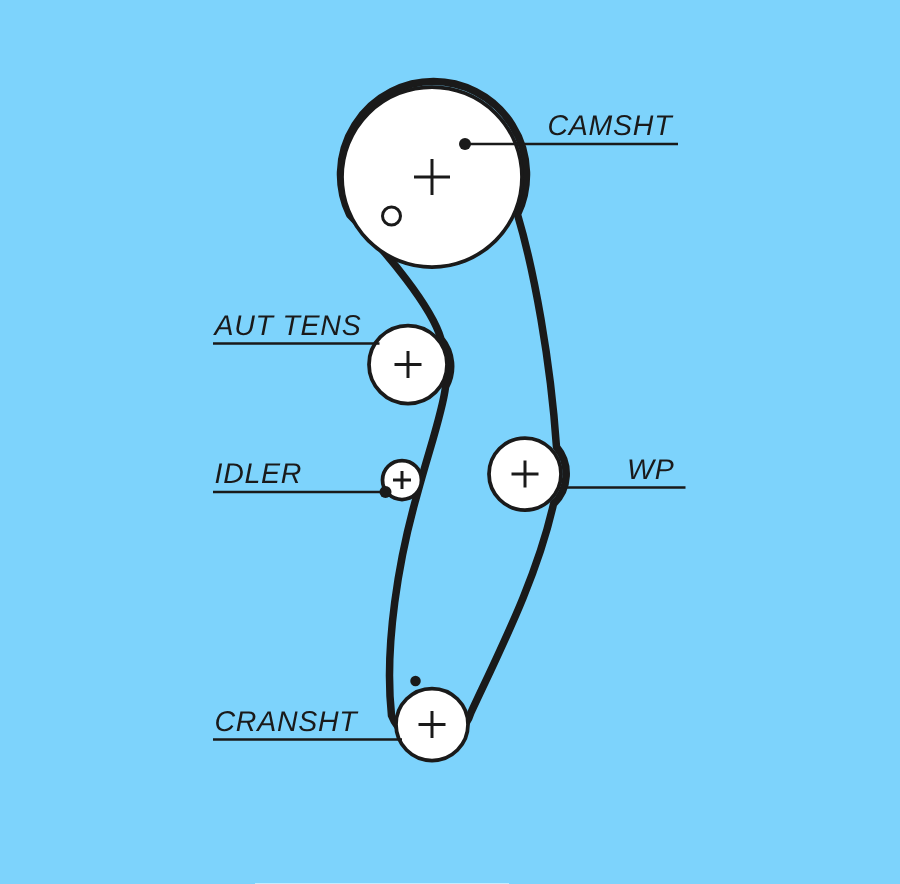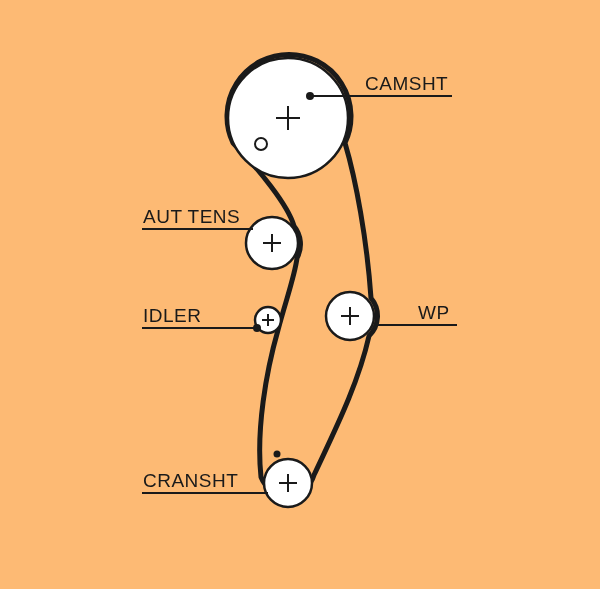--- a/index.html
+++ b/index.html
@@ -4,23 +4,24 @@
 <style>
   html, body {
     margin: 0;
     padding: 0;
     background: #ffffff;
   }
   .stage {
     position: relative;
     width: 600px;
     height: 589px;
-    background: #fdba74;
+    background: #7dd3fc;
     overflow: hidden;
     font-family: "Liberation Sans", sans-serif;
+    font-style: italic;
   }
   svg {
     display: block;
   }
   .label-text {
     font-family: "Liberation Sans", sans-serif;
     font-size: 19px;
     fill: #1a1a1a;
     letter-spacing: 0.5px;
   }

